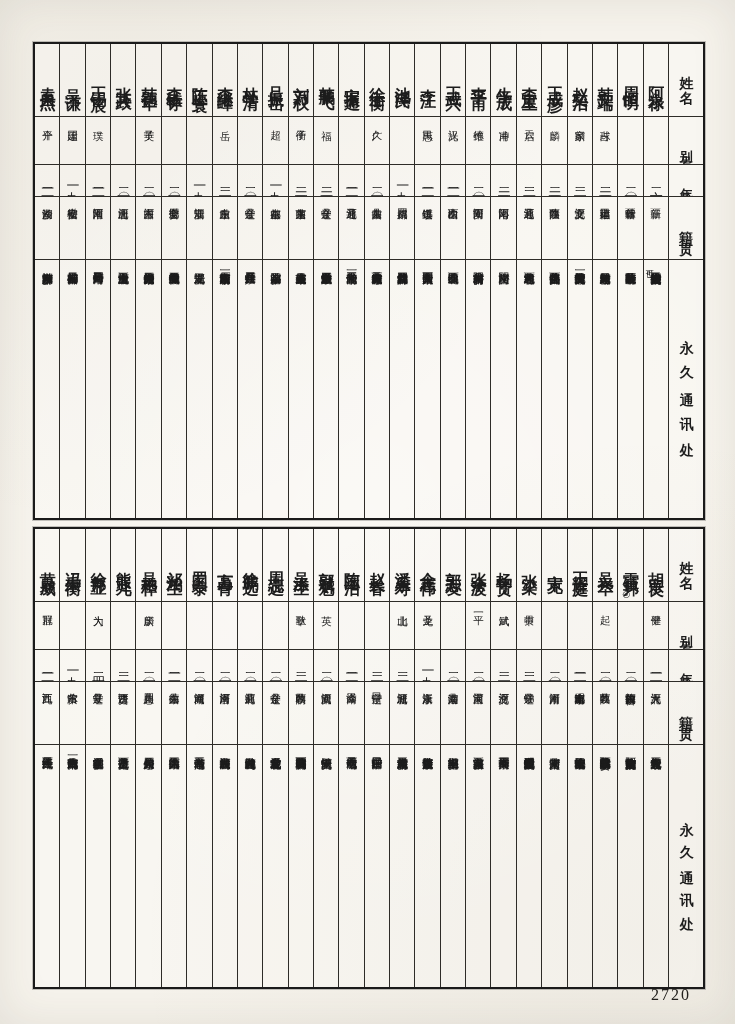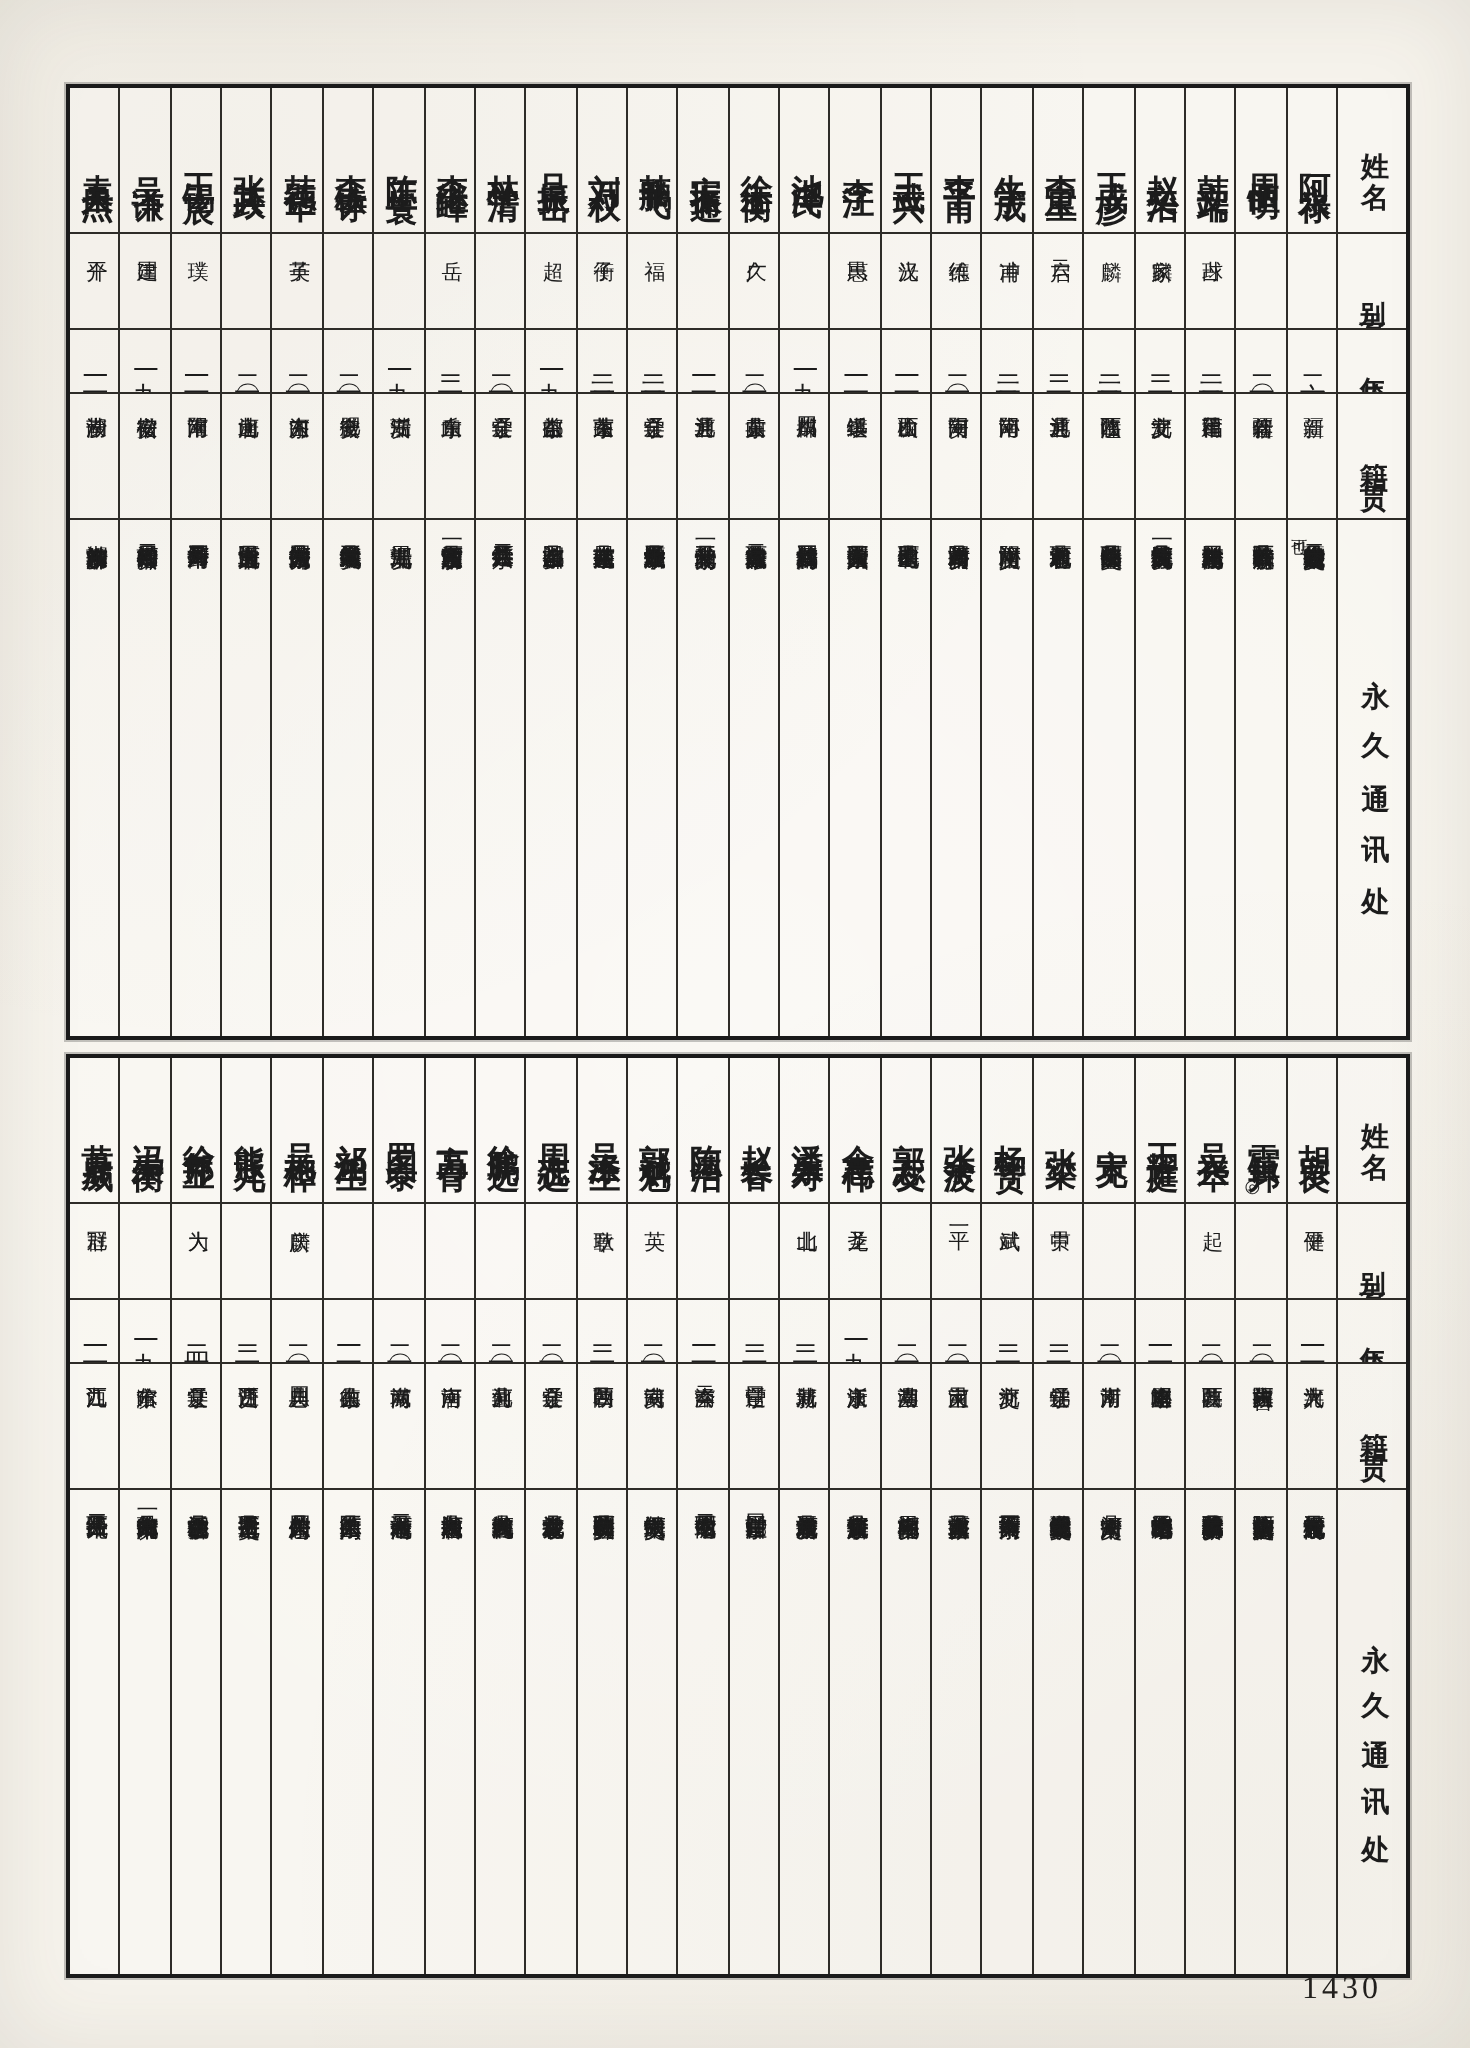--- a/index.html
+++ b/index.html
@@ -957,14 +957,14 @@
           </div>
           <div class="cell c-native">
             <span class="vtext">江西九江</span>
           </div>
           <div class="cell c-addr">
             <span class="vtext">江西九江大经路二十二号</span>
           </div>
         </div>
       </div>
   </div>
-  <div class="page-number">1430</div>
+  <div class="page-number">2720</div>
 </div>
 
 </body></html>

